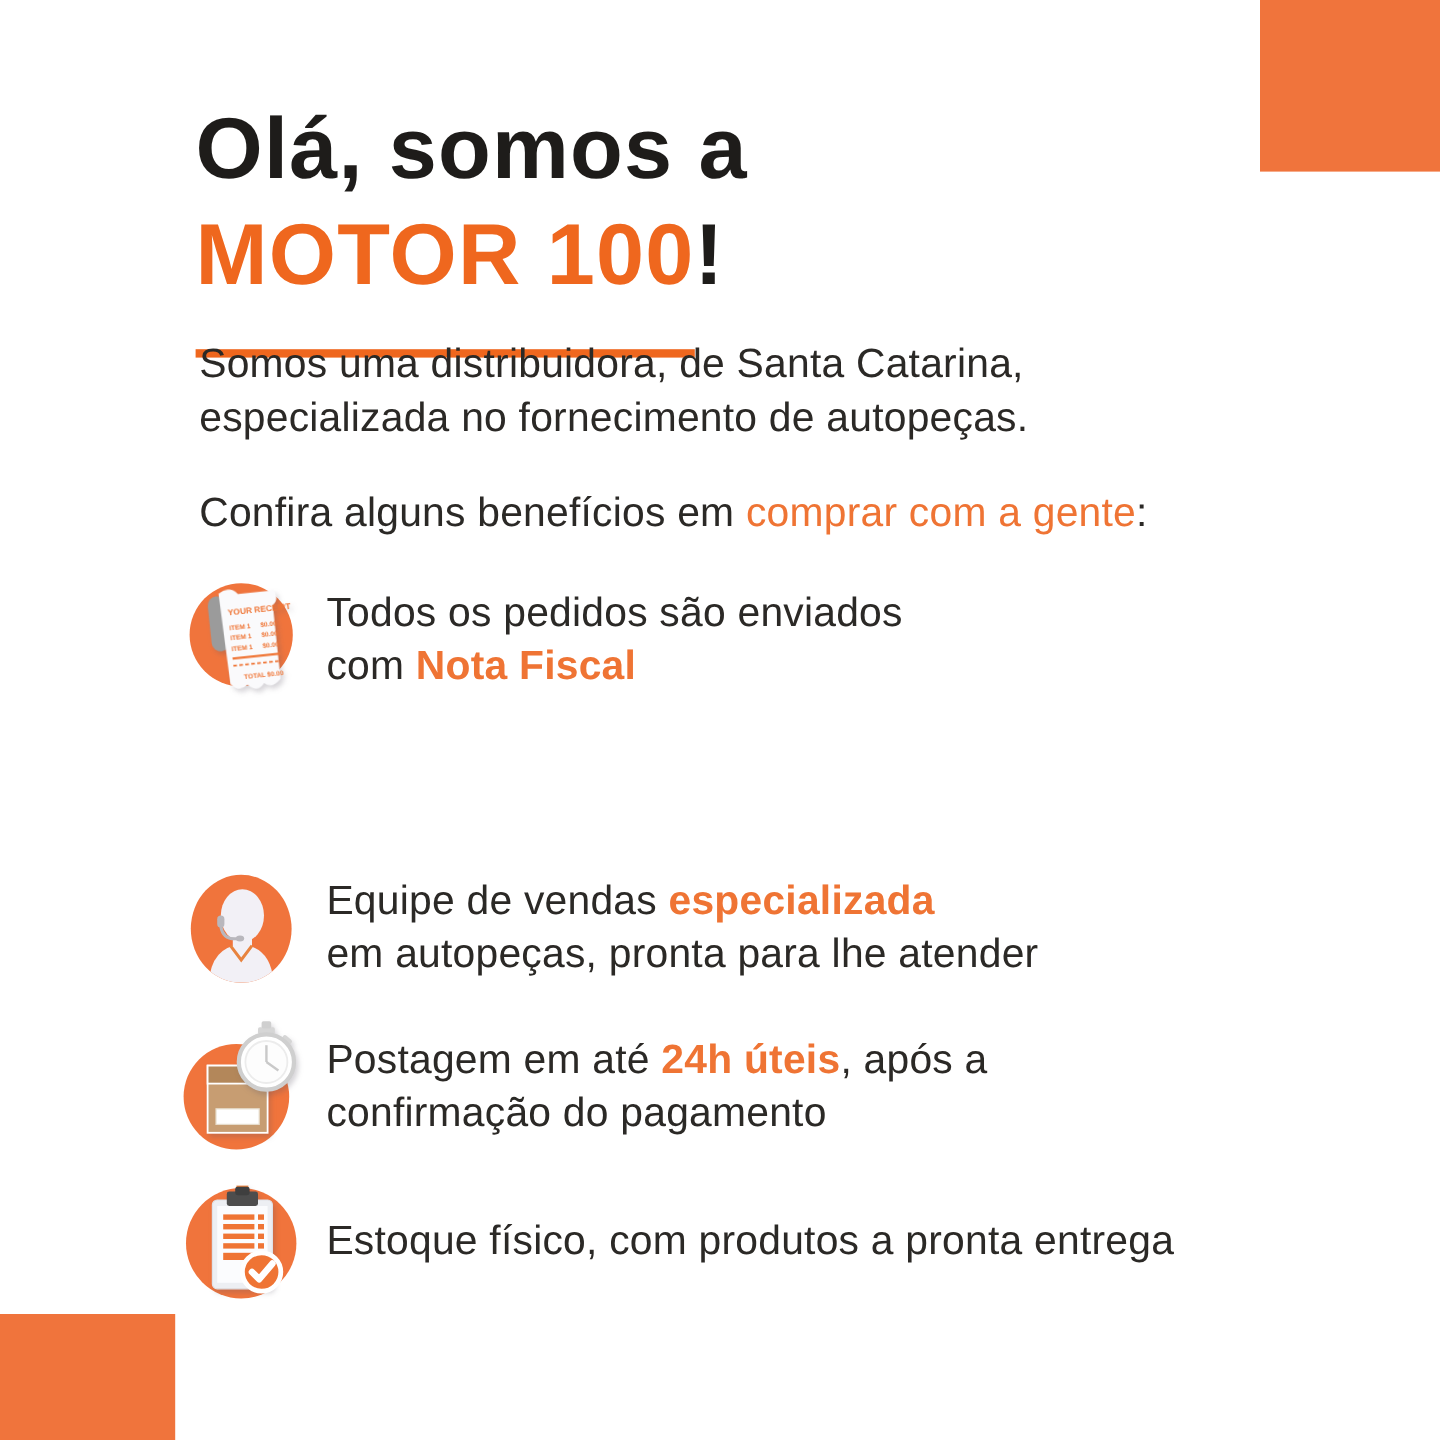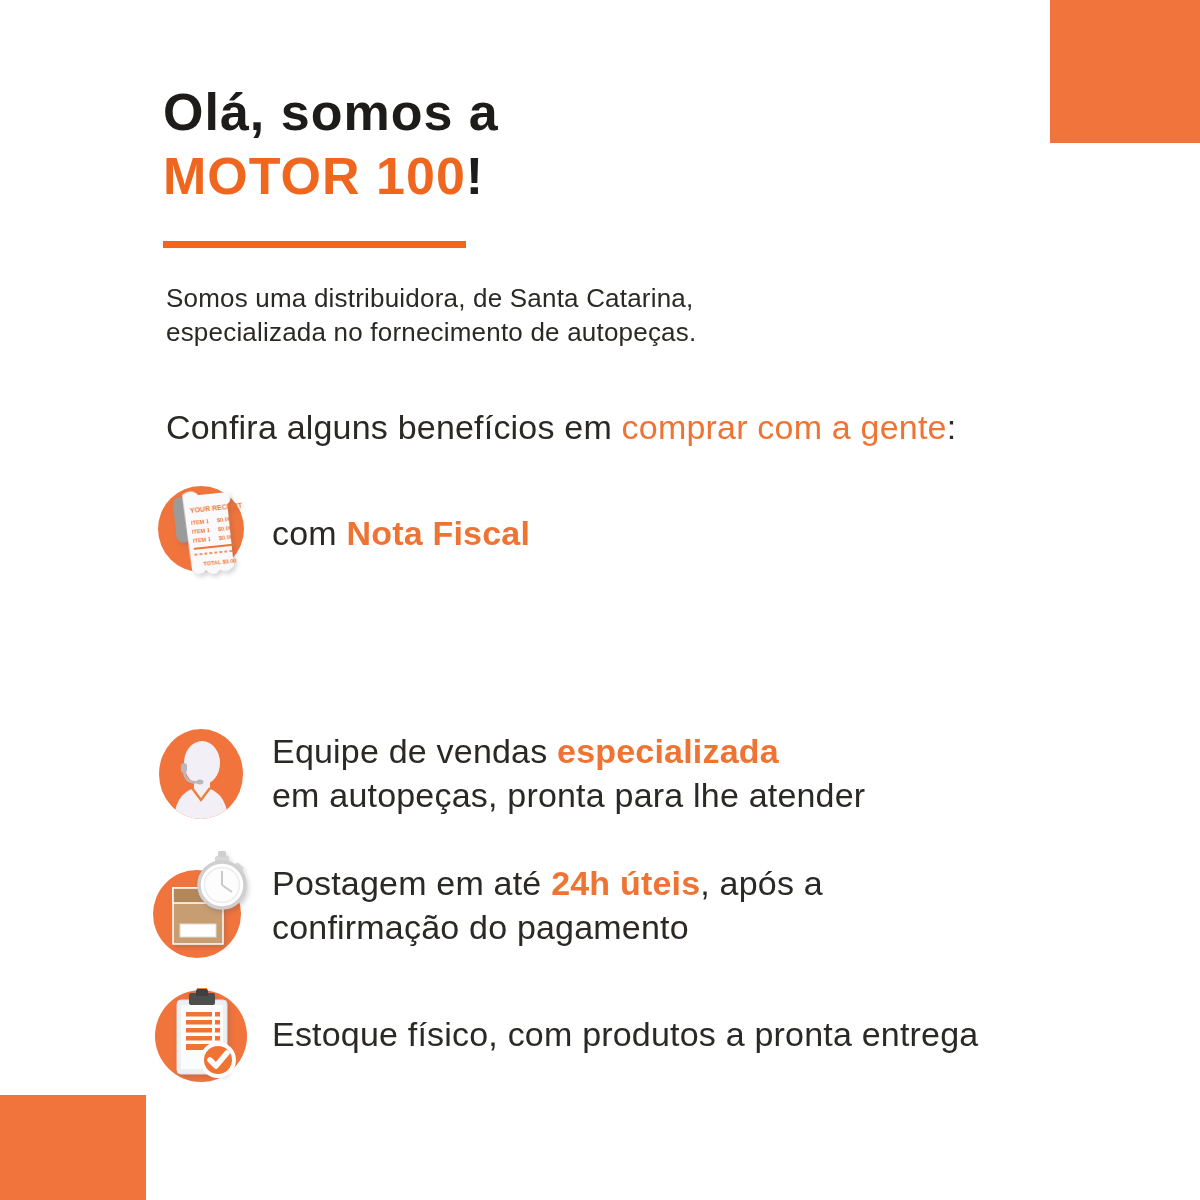--- a/index.html
+++ b/index.html
@@ -12,26 +12,26 @@
   *{margin:0;padding:0;box-sizing:border-box;}
   html,body{background:#fff;}
   body{font-family:"Liberation Sans", sans-serif;}
   .canvas{position:relative;width:1200px;height:1200px;background:#ffffff;overflow:hidden;}
 
   .sq{position:absolute;background:var(--shape-orange);}
   .sq.tr{top:0;right:0;width:150px;height:143px;}
   .sq.bl{bottom:0;left:0;width:146px;height:105px;}
 
   .title{position:absolute;left:163px;top:80px;font-weight:700;color:var(--title-black);
-         font-size:52px;line-height:1.24;letter-spacing:1px;}
+         font-size:72px;line-height:1.24;letter-spacing:1px;}
   .title .brand{color:var(--brand-orange);display:inline-block;border-bottom:7px solid var(--brand-orange);
                 padding-bottom:32px;}
   .title .excl{color:var(--title-black);}
 
-  .intro{position:absolute;left:166px;top:281px;font-size:26px;line-height:1.32;color:var(--body-black);
+  .intro{position:absolute;left:166px;top:281px;font-size:34px;line-height:1.32;color:var(--body-black);
          letter-spacing:.2px;}
 
   .confira{position:absolute;left:166px;top:396px;font-size:34px;color:var(--body-black);letter-spacing:.2px;margin-top:12px;}
   .confira .hl-reg{color:var(--text-orange);}
 
   .benefit{position:absolute;left:148px;display:flex;align-items:center;}
   .benefit .icon-col{width:106px;display:flex;align-items:center;justify-content:center;flex:0 0 106px;}
   .benefit .b-text{margin-left:18px;font-size:34px;line-height:1.29;color:var(--body-black);letter-spacing:.2px;}
   .hl{color:var(--text-orange);font-weight:700;}
 
@@ -91,20 +91,21 @@
             <text x="40" y="61" font-size="5.5" font-weight="bold" fill="#EF7434" font-family="Liberation Sans, sans-serif">ITEM 1</text>
             <text x="66" y="61" font-size="5.5" font-weight="bold" fill="#EF7434" font-family="Liberation Sans, sans-serif">$0.00</text>
             <line x1="40" y1="67" x2="80" y2="67" stroke="#EF7434" stroke-width="2"></line>
             <line x1="40" y1="73" x2="80" y2="73" stroke="#EF7434" stroke-width="1.5" stroke-dasharray="3 2"></line>
             <text x="48" y="85" font-size="5.5" font-weight="bold" fill="#EF7434" font-family="Liberation Sans, sans-serif">TOTAL $0.00</text>
           </g>
         </svg>
       </span>
     </div>
     <div class="b-text">
+      <div><span>Todos os pedidos são enviados</span><span class="hl"></span><span></span></div>
       <div><span>com </span><span class="hl">Nota Fiscal</span><span></span></div>
     </div>
   </div>
 
 
   <div class="benefit row3">
     <div class="icon-col">
       <span>
         <svg width="90" height="94" viewBox="0 0 90 94">
           <defs>

